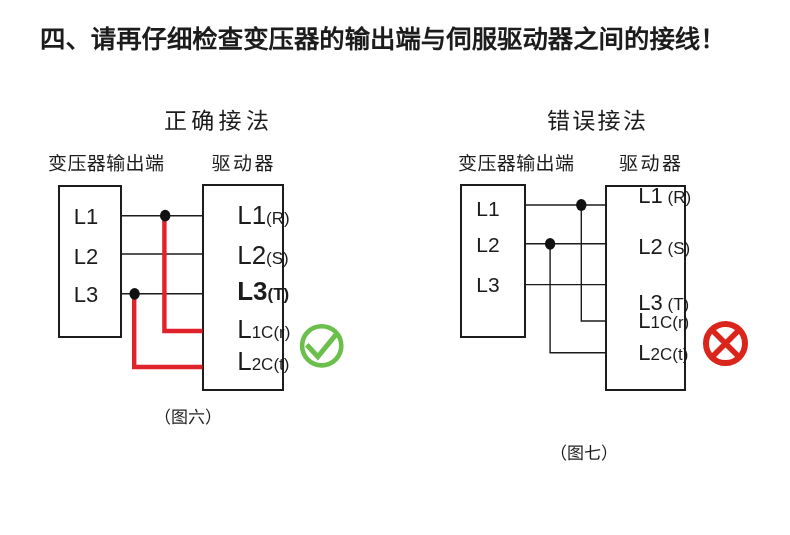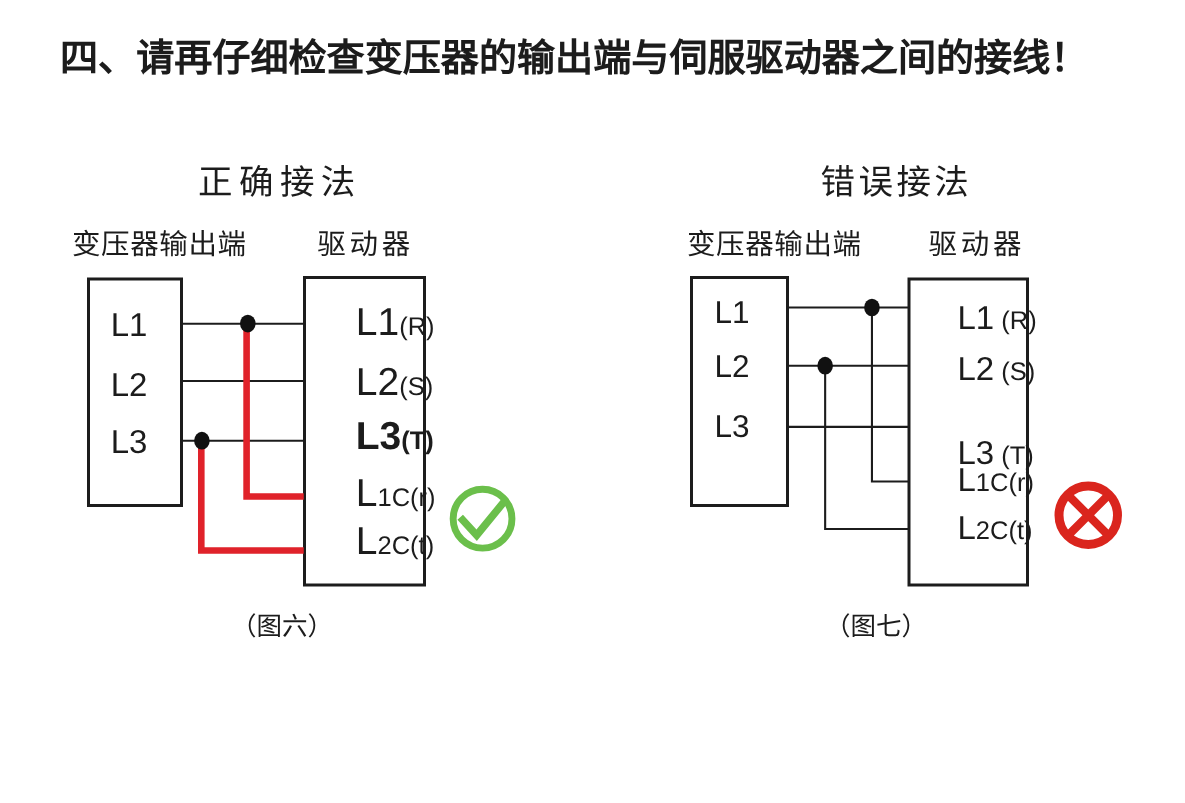--- a/index.html
+++ b/index.html
@@ -2,21 +2,21 @@
 <html lang="zh-CN"><head>
 <meta charset="utf-8">
 <style>
   html,body{margin:0;padding:0;background:#ffffff;}
   #canvas{position:relative;width:790px;height:535px;background:#ffffff;overflow:hidden;
           font-family:"Liberation Sans",sans-serif;color:#1c1c1c;border-radius:32px;}
   .abs{position:absolute;}
   #page-title{left:40px;top:25px;font-size:25.4px;line-height:29px;font-weight:bold;
               letter-spacing:0px;white-space:nowrap;}
   .fig-heading{font-size:23px;line-height:24px;white-space:nowrap;top:108.5px;}
-  #heading-correct{left:132px;letter-spacing:4.3px;}
+  #heading-correct{left:164px;letter-spacing:4.3px;}
   #heading-wrong{left:547px;letter-spacing:2.3px;}
   .col-label{font-size:19px;line-height:20px;letter-spacing:0.4px;white-space:nowrap;top:153.5px;}
   #src-label-correct{left:48px;}
   #drv-label-correct{left:211.5px;letter-spacing:2.5px;}
   #src-label-wrong{left:458px;}
   #drv-label-wrong{left:619px;letter-spacing:2.5px;}
   .box{border:2px solid #1c1c1c;box-sizing:border-box;background:#ffffff;}
   #src-box-correct{left:58.3px;top:184.6px;width:63.4px;height:153.4px;}
   #drv-box-correct{left:201.5px;top:184.3px;width:82px;height:207px;}
   #src-box-wrong{left:460.2px;top:184.2px;width:65.5px;height:153.6px;}
@@ -27,21 +27,21 @@
   .fig-correct .drv-row .big{font-size:26px;line-height:26px;}
   .fig-correct .drv-row .small{font-size:17px;line-height:17px;}
   .fig-wrong .drv-row .big{font-size:22px;line-height:22px;}
   .fig-wrong .drv-row .small{font-size:17px;line-height:17px;white-space:pre;}
   .fig-correct .drv-row{left:217.2px;}
   .fig-wrong .drv-row{left:618.3px;}
   .fig-wrong .src-term{font-size:21px;}
   .caption{font-family:"Liberation Serif",serif;font-size:17px;line-height:20px;
            white-space:nowrap;top:408px;}
   #caption-correct{left:154px;}
-  #caption-wrong{left:550px;}
+  #caption-wrong{left:550px;margin-top:36px;}
   #wire-svg{left:0;top:0;width:790px;height:535px;pointer-events:none;}
 </style>
 </head>
 <body>
 
 <div id="canvas">
 
   <div class="abs" id="page-title">四、请再仔细检查变压器的输出端与伺服驱动器之间的接线！</div>
 
   <div class="fig-correct">
@@ -68,21 +68,21 @@
     <div class="abs fig-heading" id="heading-wrong">错误接法</div>
     <div class="abs col-label" id="src-label-wrong">变压器输出端</div>
     <div class="abs col-label" id="drv-label-wrong">驱动器</div>
     <div class="abs box" id="src-box-wrong"></div>
     <div class="abs box" id="drv-box-wrong"></div>
 
     <div class="abs src-term" style="left:488px;top:209.3px;">L1</div>
     <div class="abs src-term" style="left:488px;top:245.4px;">L2</div>
     <div class="abs src-term" style="left:488px;top:284.9px;">L3</div>
 
-    <div class="abs drv-row" style="top:213px;text-decoration:underline;"><span class="big">L1</span><span class="small"> (R)</span></div>
+    <div class="abs drv-row" style="top:196px;text-decoration:underline;"><span class="big">L1</span><span class="small"> (R)</span></div>
     <div class="abs drv-row" style="top:246.8px;"><span class="big">L2</span><span class="small"> (S)</span></div>
     <div class="abs drv-row" style="top:303px;"><span class="big">L3</span><span class="small"> (T)</span></div>
     <div class="abs drv-row" style="top:320.5px;"><span class="big">L</span><span class="small">1C(r)</span></div>
     <div class="abs drv-row" style="top:353.3px;"><span class="big">L</span><span class="small">2C(t)</span></div>
 
     <div class="abs caption" id="caption-wrong">（图七）</div>
   </div>
 
   <svg class="abs" id="wire-svg" viewBox="0 0 790 535">
 

